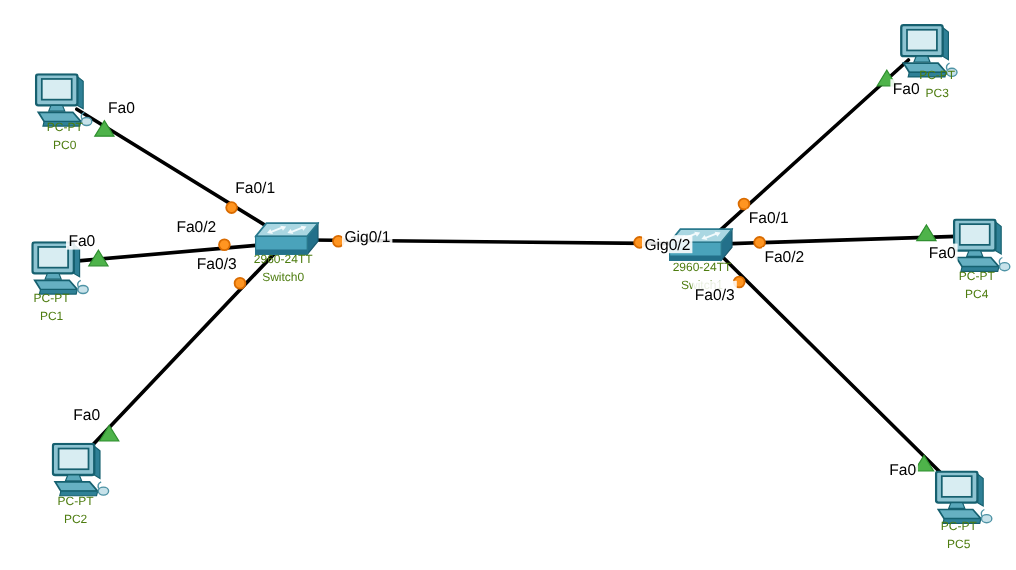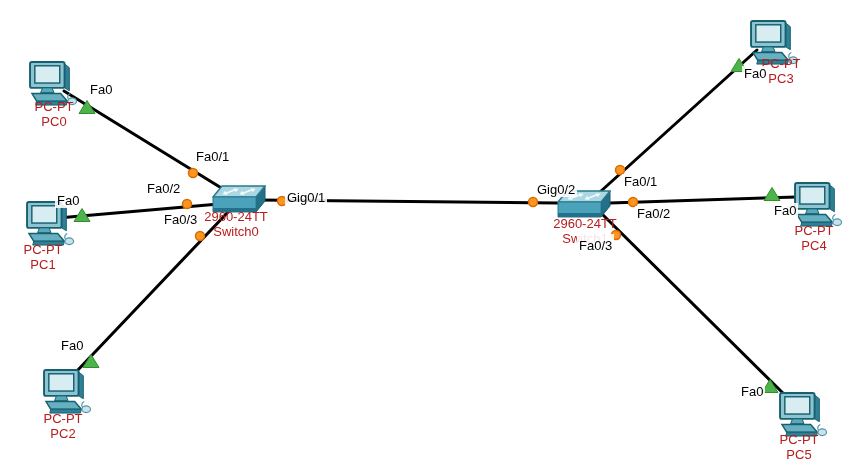--- a/index.html
+++ b/index.html
@@ -3,21 +3,21 @@
 <meta charset="utf-8">
 <style>
   html,body{margin:0;padding:0;background:#fff;}
   .canvas{
     position:relative;width:847px;height:475px;background:#ffffff;overflow:hidden;
     font-family:"Liberation Sans", sans-serif;
   }
   .canvas svg.wire-layer{position:absolute;left:0;top:0;z-index:1;}
   .dev-label{
     position:absolute;transform:translateX(-50%);text-align:center;
-    font-size:13px;line-height:15px;color:#b91c1c;white-space:nowrap;z-index:2;
+    font-size:10px;line-height:15px;color:#4d7c0f;white-space:nowrap;z-index:2;
   }
   .port-label{
     position:absolute;font-size:13px;line-height:13px;color:#000000;
     background:rgba(255,255,255,0.88);padding:1px 2px;z-index:3;white-space:nowrap;
   }
   .cable{stroke:#000;stroke-width:3;stroke-linecap:round;}
   .amber-dot{fill:#ff9521;stroke:#d96b00;stroke-width:1.5;}
   .green-tri{fill:#4eb34a;stroke:#2f8f2f;stroke-width:1;}
 </style>
 </head>
@@ -126,21 +126,21 @@
     <div>Switch1</div>
   </div>
 
   <div class="port-label" style="left:88px;top:82px">Fa0</div>
   <div class="port-label" style="left:194px;top:149px">Fa0/1</div>
   <div class="port-label" style="left:55px;top:193px">Fa0</div>
   <div class="port-label" style="left:145px;top:181px">Fa0/2</div>
   <div class="port-label" style="left:59px;top:338px">Fa0</div>
   <div class="port-label" style="left:162px;top:212px">Fa0/3</div>
   <div class="port-label" style="left:285px;top:190px">Gig0/1</div>
-  <div class="port-label" style="left:535px;top:182px">Gig0/2</div>
+  <div class="port-label" style="left:535px;top:196px">Gig0/2</div>
   <div class="port-label" style="left:622px;top:174px">Fa0/1</div>
   <div class="port-label" style="left:742px;top:66px">Fa0</div>
   <div class="port-label" style="left:635px;top:206px">Fa0/2</div>
   <div class="port-label" style="left:772px;top:203px">Fa0</div>
   <div class="port-label" style="left:577px;top:234px;padding:5px 2px 1px 2px">Fa0/3</div>
   <div class="port-label" style="left:739px;top:384px">Fa0</div>
 
 </div>
 
 </body></html>

